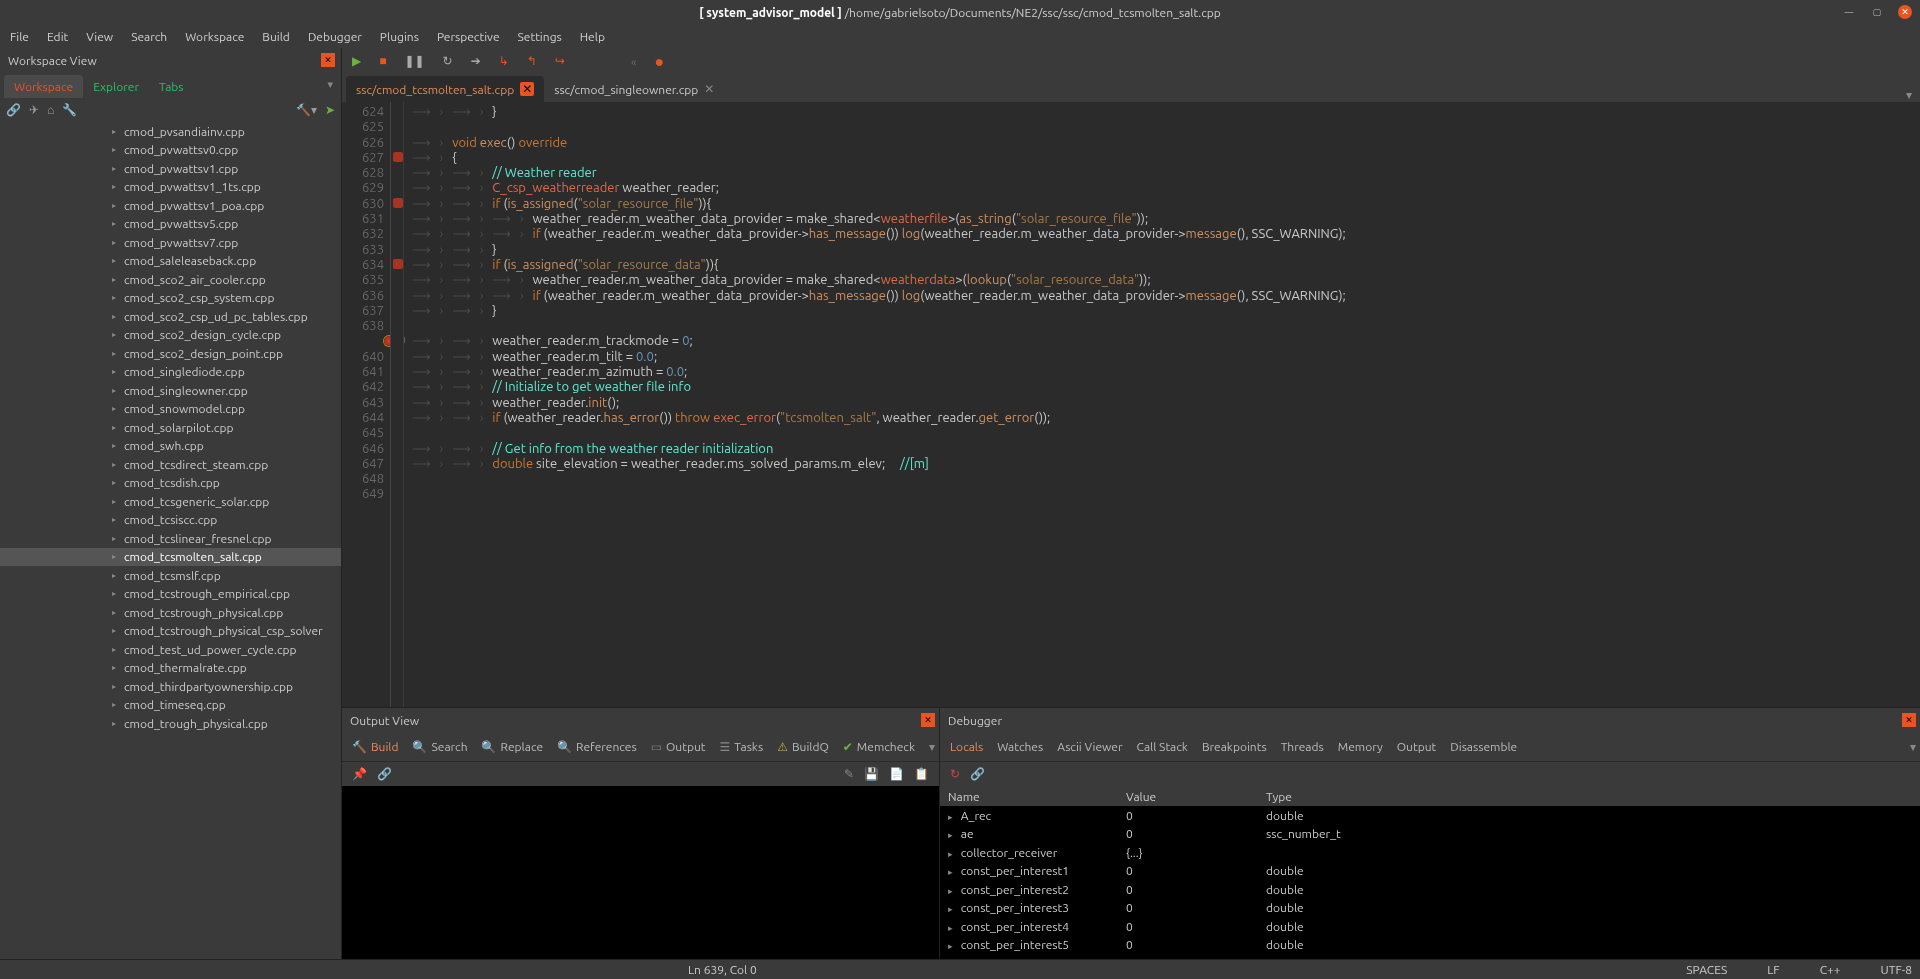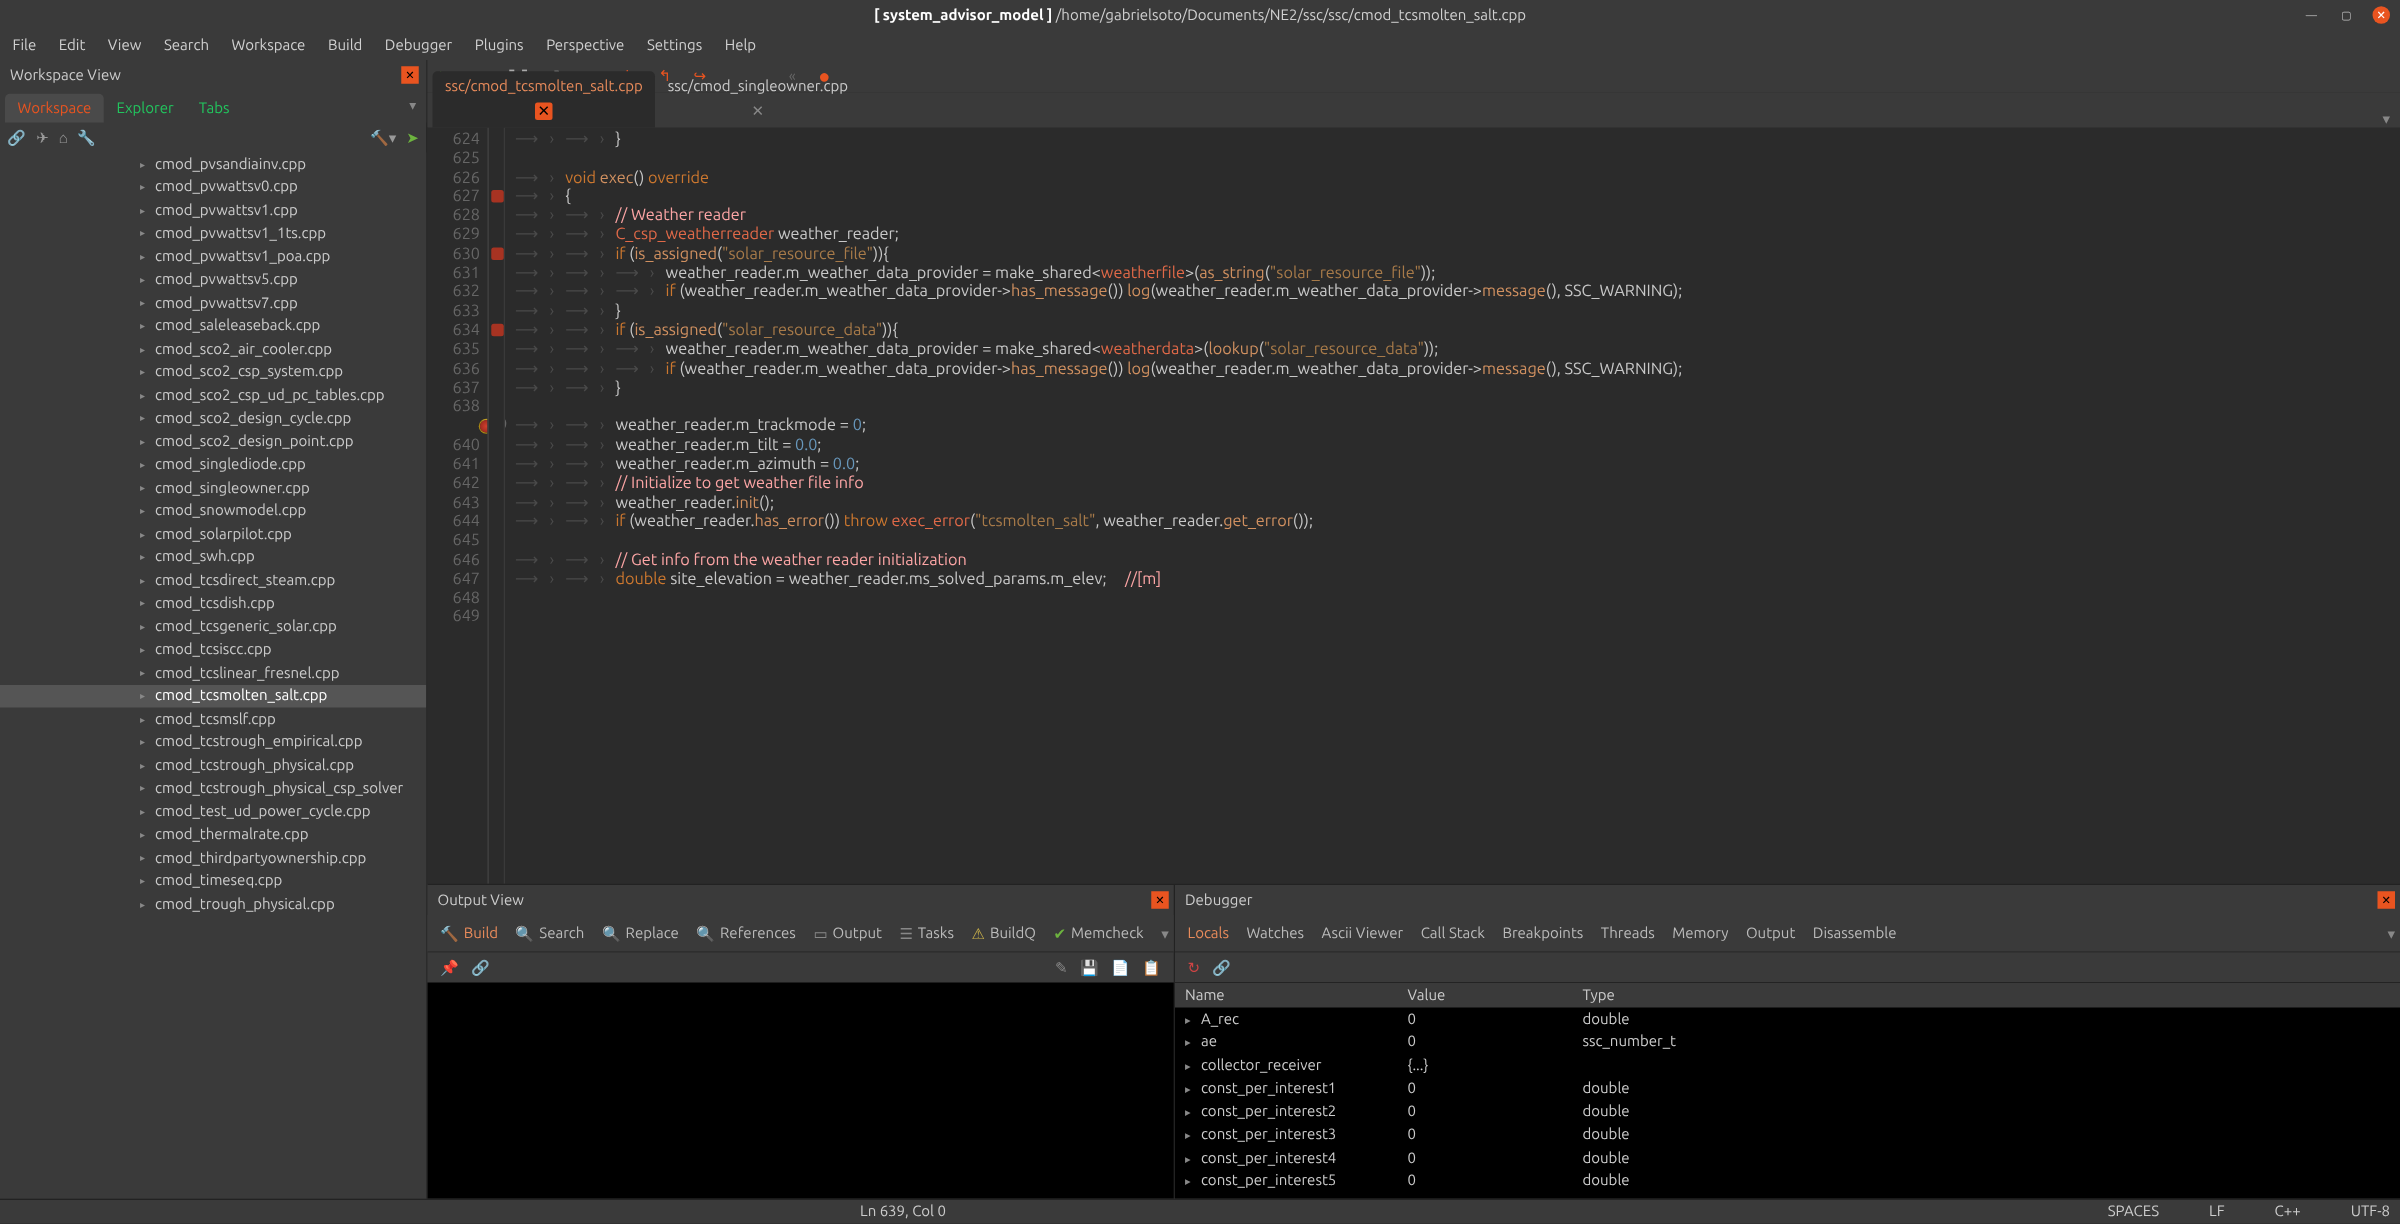--- a/index.html
+++ b/index.html
@@ -34,36 +34,36 @@
 .filelist::-webkit-scrollbar-thumb { background: #555; border-radius: 3px; }
 .right-col { flex: 1; display: flex; flex-direction: column; min-width: 0; }
 .dbg-toolbar { height: 26px; display: flex; align-items: center; padding: 0 10px; gap: 18px; background: #3a3a3a; }
 .dbg-play { color: #6db33f; }
 .dbg-stop { color: #e95420; }
 .dbg-pause, .dbg-step { color: #aaa; }
 .dbg-stepo { color: #e95420; }
 .dbg-nav { color: #666; }
 .dbg-rec { color: #e95420; font-size: 16px; }
 .ed-tabs { height: 28px; display: flex; align-items: flex-end; padding: 0 4px; background: #3a3a3a; position: relative; }
-.ed-tab { padding: 6px 10px; display: flex; align-items: center; gap: 6px; cursor: pointer; color: #ccc; border-top-left-radius: 4px; border-top-right-radius: 4px; flex-direction: column; }
+.ed-tab { padding: 6px 10px; display: flex; align-items: center; gap: 6px; cursor: pointer; color: #ccc; border-top-left-radius: 4px; border-top-right-radius: 4px; }
 .ed-tab.active { background: #2b2b2b; color: #e88b5b; }
 .ed-tab .x { font-size: 12px; color: #888; }
 .ed-tab.active .x { background: #e95420; color: #000; width: 14px; height: 14px; display: flex; align-items: center; justify-content: center; border-radius: 2px; }
 .ed-chevron { position: absolute; right: 8px; color: #888; }
 .editor { flex: 1; display: flex; background: #2b2b2b; font-family: "Ubuntu Mono", "Consolas", monospace; font-size: 13px; min-height: 0; overflow: hidden; }
 .gutter { width: 48px; text-align: right; padding-right: 6px; color: #666; line-height: 15.3px; padding-top: 2px; user-select: none; }
 .gutter .bp { position: relative; padding-left: 42px; }
 .gutter .bp::after { content: ""; position: absolute; left: 42px; top: 3px; width: 10px; height: 10px; background: radial-gradient(circle,#d13f2e,#8a2318); border-radius: 50%; box-shadow: 0 0 0 1px rgba(255,200,0,0.6); }
 .foldcol { width: 14px; background: #2b2b2b; border-left: 1px solid #444; border-right: 1px solid #3a3a3a; position: relative; }
 .fold-mark { position: absolute; left: 2px; width: 10px; height: 10px; background: #a73322; border-radius: 2px; }
 .code { flex: 1; line-height: 15.3px; padding-top: 2px; padding-left: 8px; white-space: pre; color: #c8c8c8; overflow: hidden; }
 .code .kw { color: #cb772f; }
 .code .cls { color: #e06948; }
 .code .str { color: #a77a49; }
-.code .cmt { color: #fca5a5; }
+.code .cmt { color: #5eead4; }
 .code .num { color: #6897bb; }
 .code .fn  { color: #d09060; }
 .code .log { color: #d09060; }
 .code .err { color: #e06948; }
 .code .ws  { color: #4a4a4a; }
 .panels { height: 252px; display: flex; background: #3a3a3a; border-top: 1px solid #222; }
 .panel { display: flex; flex-direction: column; min-width: 0; }
 .panel.output { width: 598px; border-right: 1px solid #222; }
 .panel.debugger { flex: 1; }
 .panel-hdr { height: 24px; display: flex; align-items: center; padding: 0 8px; color: #ccc; position: relative; }

